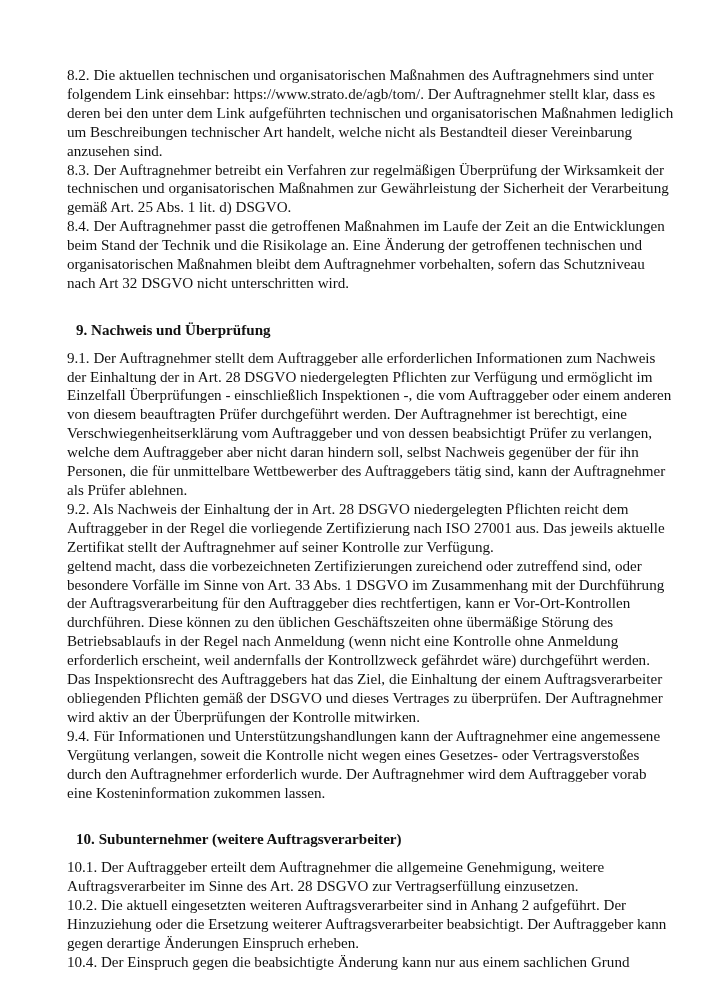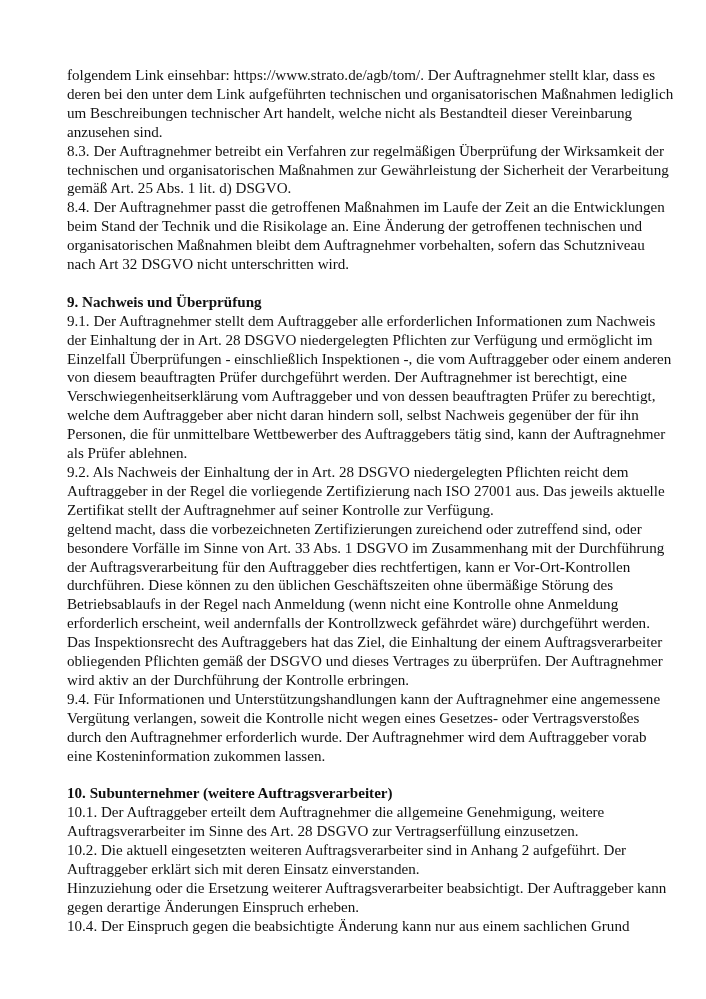--- a/index.html
+++ b/index.html
@@ -25,31 +25,32 @@
     }
     .para {
       margin: 0;
       padding: 0;
       white-space: nowrap;
     }
     .line { display: block; }
     .section-gap { height: 18.9px; }
     .heading {
       font-weight: bold;
-      margin: 0;
+      margin: 9px;
       padding: 0;
       font-size: 15.1px;
     }
   </style>
 </head>
 <body>
 
 <div class="page">
 
   <div class="para">
+    <span class="line">8.2. Die aktuellen technischen und organisatorischen Maßnahmen des Auftragnehmers sind unter</span>
     <span class="line">folgendem Link einsehbar: https://www.strato.de/agb/tom/. Der Auftragnehmer stellt klar, dass es</span>
     <span class="line">deren bei den unter dem Link aufgeführten technischen und organisatorischen Maßnahmen lediglich</span>
     <span class="line">um Beschreibungen technischer Art handelt, welche nicht als Bestandteil dieser Vereinbarung</span>
     <span class="line">anzusehen sind.</span>
   </div>
   <div class="para">
     <span class="line">8.3. Der Auftragnehmer betreibt ein Verfahren zur regelmäßigen Überprüfung der Wirksamkeit der</span>
     <span class="line">technischen und organisatorischen Maßnahmen zur Gewährleistung der Sicherheit der Verarbeitung</span>
     <span class="line">gemäß Art. 25 Abs. 1 lit. d) DSGVO.</span>
   </div>
@@ -61,58 +62,57 @@
   </div>
 
   <div class="section-gap"></div>
 
   <div class="heading">9. Nachweis und Überprüfung</div>
   <div class="para">
     <span class="line">9.1. Der Auftragnehmer stellt dem Auftraggeber alle erforderlichen Informationen zum Nachweis</span>
     <span class="line">der Einhaltung der in Art. 28 DSGVO niedergelegten Pflichten zur Verfügung und ermöglicht im</span>
     <span class="line">Einzelfall Überprüfungen - einschließlich Inspektionen -, die vom Auftraggeber oder einem anderen</span>
     <span class="line">von diesem beauftragten Prüfer durchgeführt werden. Der Auftragnehmer ist berechtigt, eine</span>
-    <span class="line">Verschwiegenheitserklärung vom Auftraggeber und von dessen beauftragten Prüfer zu berechtigt,</span>
+    <span class="line">Verschwiegenheitserklärung vom Auftraggeber und von dessen beabsichtigt Prüfer zu verlangen,</span>
     <span class="line">welche dem Auftraggeber aber nicht daran hindern soll, selbst Nachweis gegenüber der für ihn</span>
     <span class="line">Personen, die für unmittelbare Wettbewerber des Auftraggebers tätig sind, kann der Auftragnehmer</span>
     <span class="line">als Prüfer ablehnen.</span>
   </div>
   <div class="para">
     <span class="line">9.2. Als Nachweis der Einhaltung der in Art. 28 DSGVO niedergelegten Pflichten reicht dem</span>
     <span class="line">Auftraggeber in der Regel die vorliegende Zertifizierung nach ISO 27001 aus. Das jeweils aktuelle</span>
     <span class="line">Zertifikat stellt der Auftragnehmer auf seiner Kontrolle zur Verfügung.</span>
   </div>
   <div class="para">
     <span class="line">geltend macht, dass die vorbezeichneten Zertifizierungen zureichend oder zutreffend sind, oder</span>
     <span class="line">besondere Vorfälle im Sinne von Art. 33 Abs. 1 DSGVO im Zusammenhang mit der Durchführung</span>
     <span class="line">der Auftragsverarbeitung für den Auftraggeber dies rechtfertigen, kann er Vor-Ort-Kontrollen</span>
     <span class="line">durchführen. Diese können zu den üblichen Geschäftszeiten ohne übermäßige Störung des</span>
     <span class="line">Betriebsablaufs in der Regel nach Anmeldung (wenn nicht eine Kontrolle ohne Anmeldung</span>
     <span class="line">erforderlich erscheint, weil andernfalls der Kontrollzweck gefährdet wäre) durchgeführt werden.</span>
     <span class="line">Das Inspektionsrecht des Auftraggebers hat das Ziel, die Einhaltung der einem Auftragsverarbeiter</span>
     <span class="line">obliegenden Pflichten gemäß der DSGVO und dieses Vertrages zu überprüfen. Der Auftragnehmer</span>
-    <span class="line">wird aktiv an der Durchführung der Kontrolle erbringen.</span>
+    <span class="line">wird aktiv an der Überprüfungen der Kontrolle mitwirken.</span>
   </div>
   <div class="para">
     <span class="line">9.4. Für Informationen und Unterstützungshandlungen kann der Auftragnehmer eine angemessene</span>
     <span class="line">Vergütung verlangen, soweit die Kontrolle nicht wegen eines Gesetzes- oder Vertragsverstoßes</span>
     <span class="line">durch den Auftragnehmer erforderlich wurde. Der Auftragnehmer wird dem Auftraggeber vorab</span>
     <span class="line">eine Kosteninformation zukommen lassen.</span>
   </div>
 
   <div class="section-gap"></div>
 
   <div class="heading">10. Subunternehmer (weitere Auftragsverarbeiter)</div>
   <div class="para">
     <span class="line">10.1. Der Auftraggeber erteilt dem Auftragnehmer die allgemeine Genehmigung, weitere</span>
     <span class="line">Auftragsverarbeiter im Sinne des Art. 28 DSGVO zur Vertragserfüllung einzusetzen.</span>
   </div>
   <div class="para">
     <span class="line">10.2. Die aktuell eingesetzten weiteren Auftragsverarbeiter sind in Anhang 2 aufgeführt. Der</span>
-    <span class="line">Auftraggeber erklärt sich mit deren Einsatz einverstanden.</span>
   </div>
   <div class="para">
     <span class="line">Hinzuziehung oder die Ersetzung weiterer Auftragsverarbeiter beabsichtigt. Der Auftraggeber kann</span>
     <span class="line">gegen derartige Änderungen Einspruch erheben.</span>
   </div>
   <div class="para">
     <span class="line">10.4. Der Einspruch gegen die beabsichtigte Änderung kann nur aus einem sachlichen Grund</span>
 
   </div>
 

